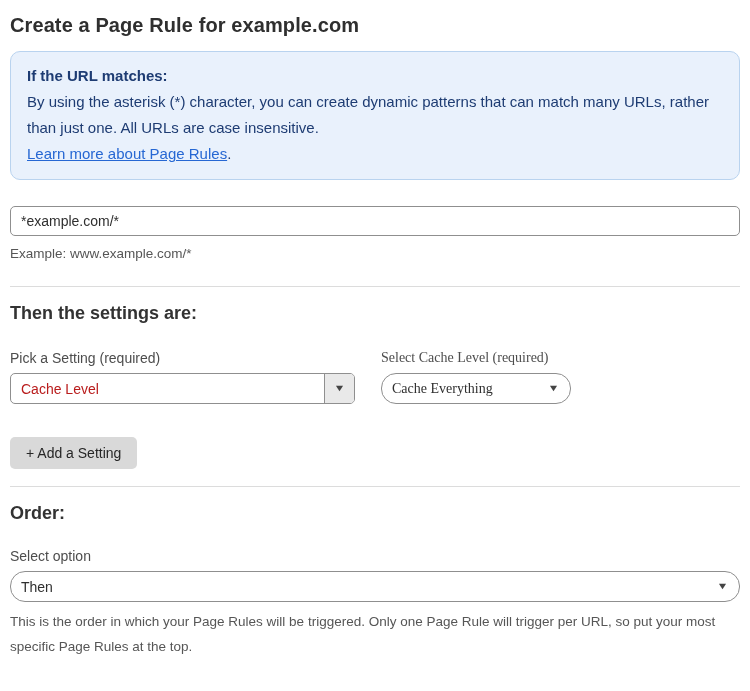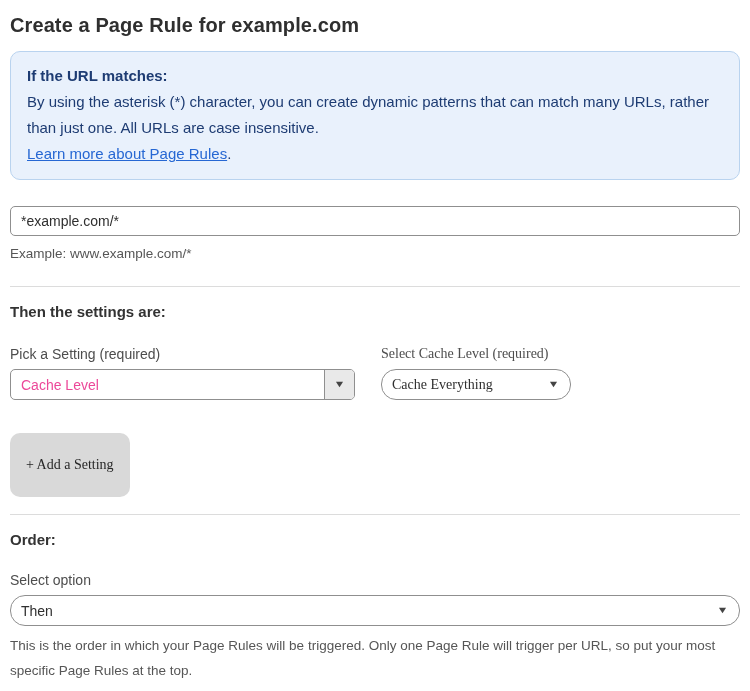--- a/index.html
+++ b/index.html
@@ -67,21 +67,21 @@
     line-height: 24px;
   }
 
   .divider {
     border: none;
     border-top: 1px solid #dcdcdc;
     margin: 20px 0 16px 0;
   }
 
   .section-heading {
-    font-size: 15px;
+    font-size: 18px;
     font-weight: bold;
     color: #333333;
     margin-bottom: 26px;
   }
 
   .settings-row { display: flex; gap: 26px; }
   .setting-col-1 { width: 345px; }
   .setting-col-2 { width: 190px; font-family: Liberation Serif, serif; }
 
   
@@ -94,21 +94,21 @@
     border-radius: 5px;
     overflow: hidden;
     cursor: pointer;
   }
   .select-seg .select-value {
     flex: 1;
     display: flex;
     align-items: center;
     padding: 0 10px;
     font-size: 14px;
-    color: #ec4899;
+    color: #b91c1c;
   }
   .select-seg .arrow-seg {
     width: 30px;
     background: #e9e9e9;
     border-left: 1px solid #8f8f8f;
     display: flex;
     align-items: center;
     justify-content: center;
   }
 
@@ -130,24 +130,24 @@
   .arrow-glyph {
     font-size: 9px;
     color: #444444;
     line-height: 1;
     transform: scaleX(1.35);
   }
 
   .btn {
     display: inline-block;
     border: none;
-    border-radius: 10px;
-    font-size: 14px;
-    font-family: Liberation Serif, serif;
-    padding: 24px 16px;
+    border-radius: 5px;
+    font-size: 14px;
+    font-family: Liberation Sans, sans-serif;
+    padding: 8px 16px;
     cursor: pointer;
   }
   .btn-gray {
     background: #d9d9d9;
     color: #262626;
   }
 
   .add-setting-wrap { margin-top: 33px; }
   .order-heading { margin-bottom: 24px; }
   .order-helper { margin-top: 7px; line-height: 25px; color: #565656; font-size: 13.5px; }

